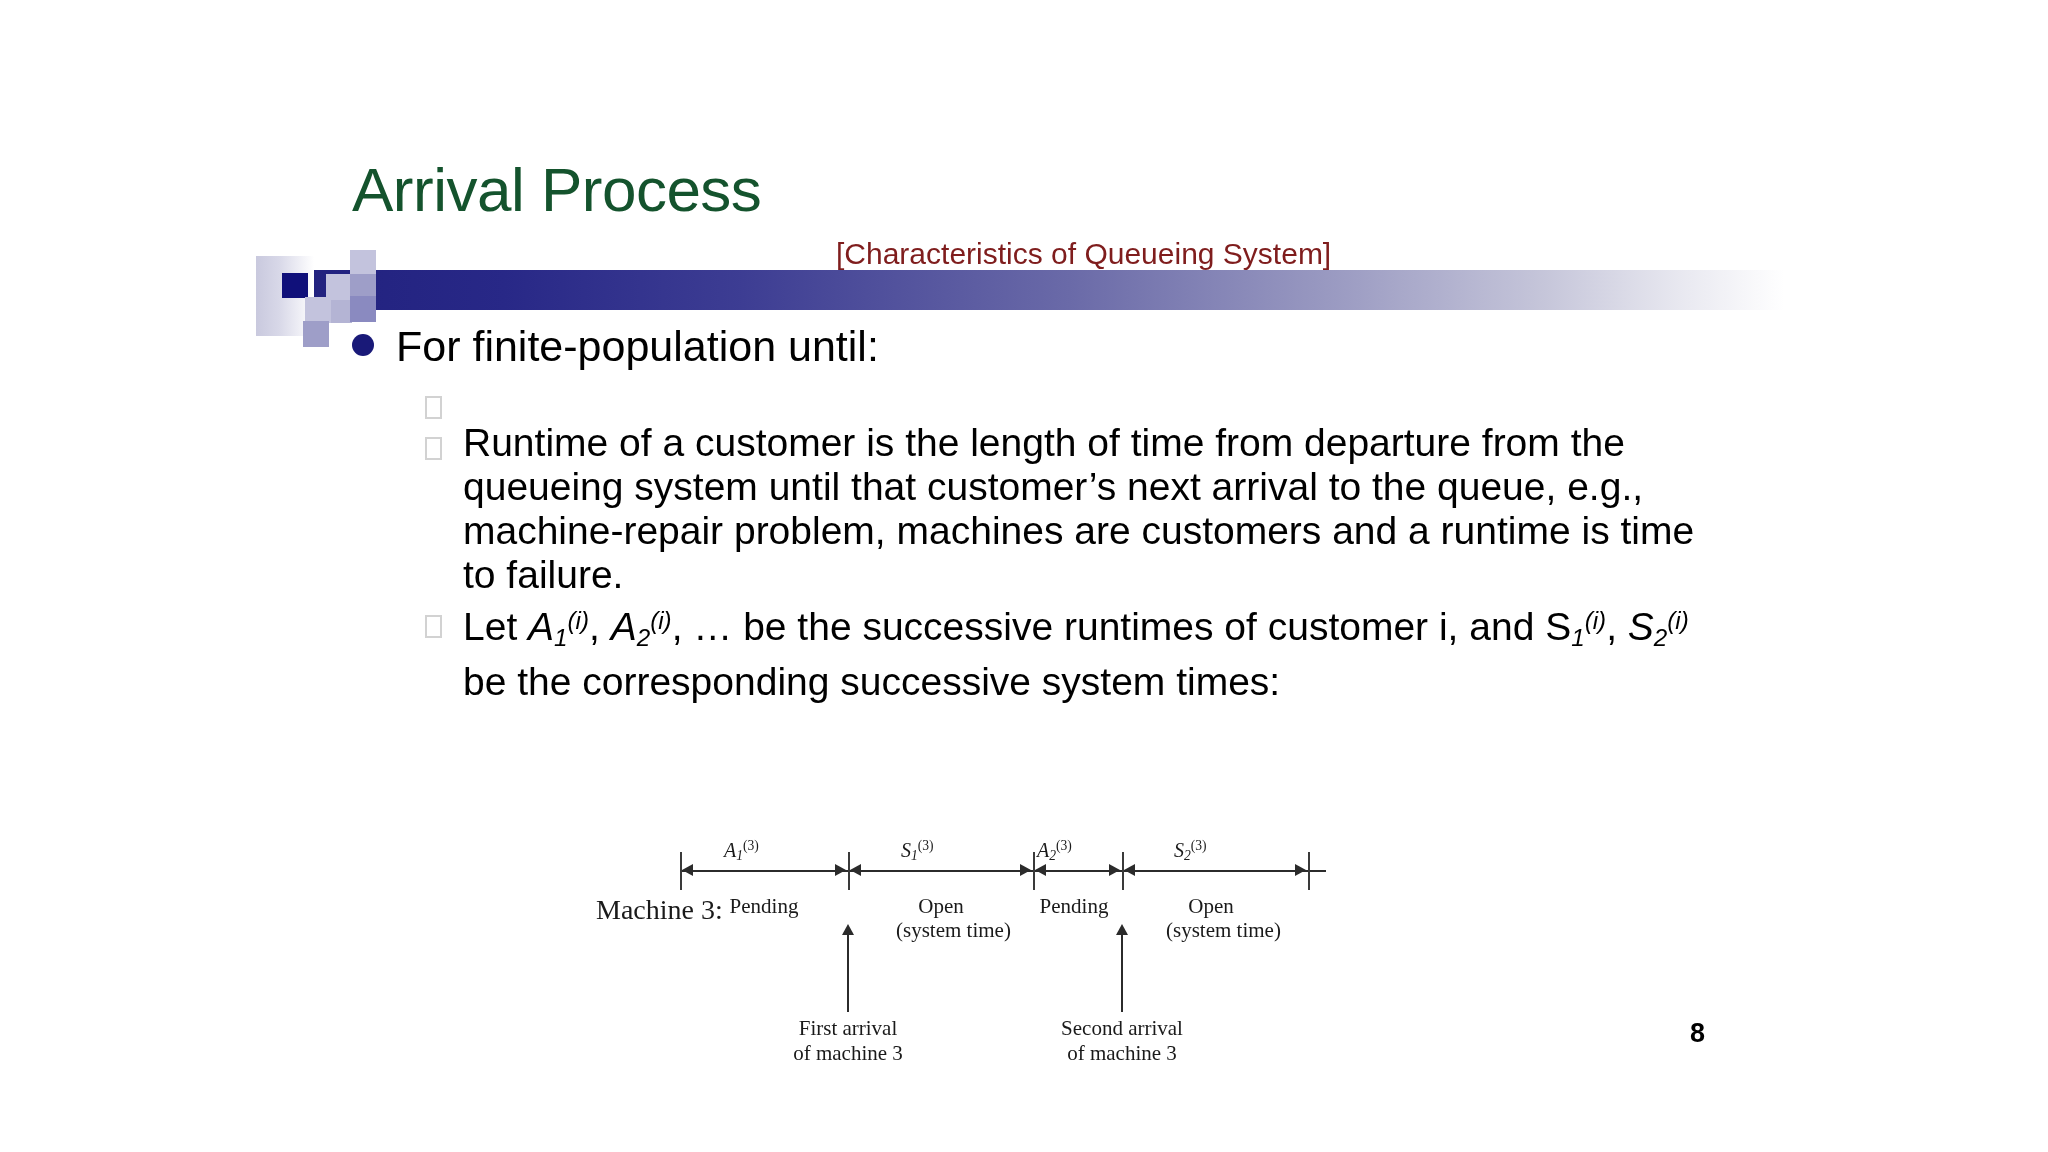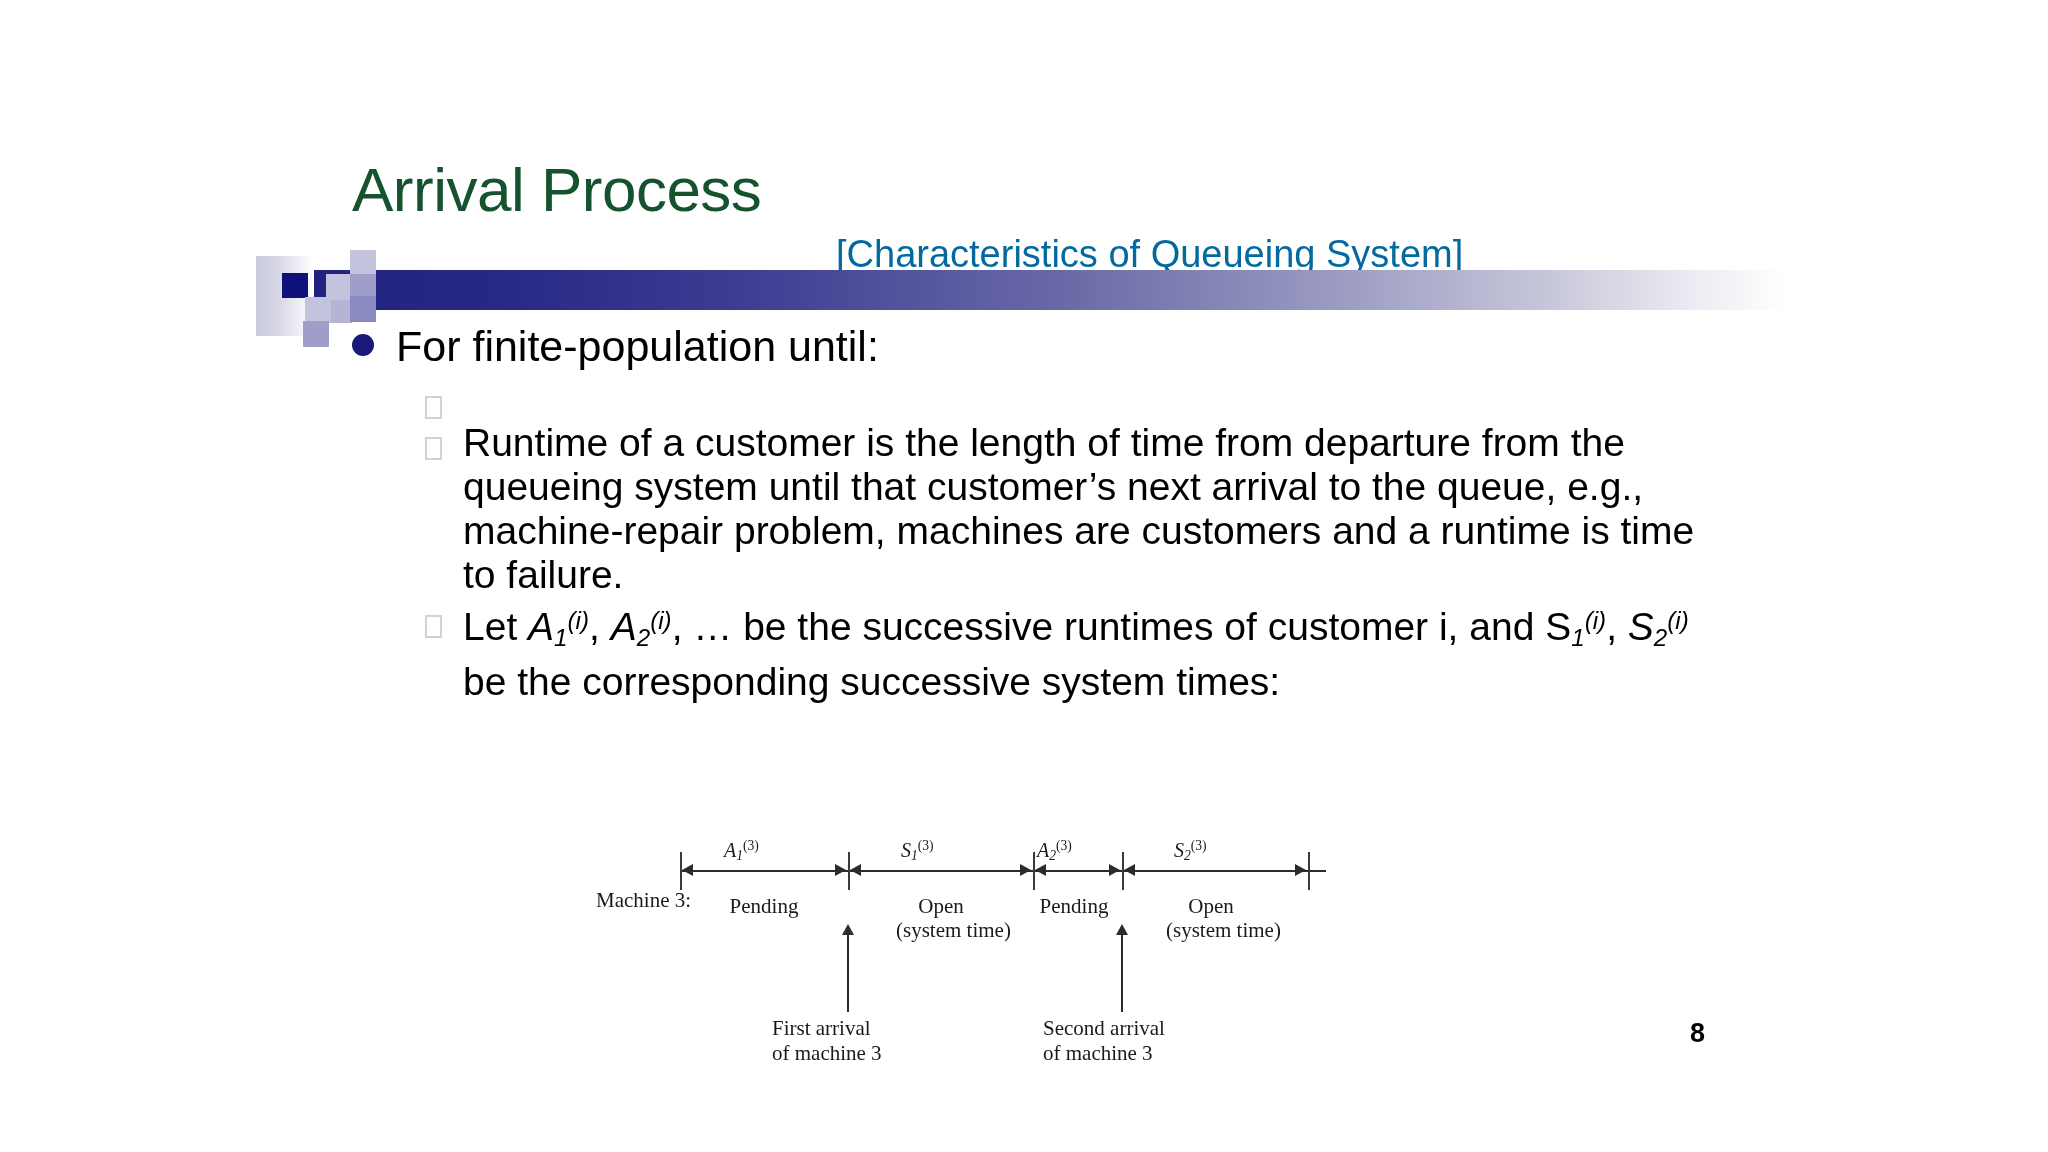--- a/index.html
+++ b/index.html
@@ -35,23 +35,23 @@
     color: #14532d;
     letter-spacing: -0.5px;
     white-space: nowrap;
   }
 
   
   #subtitle {
     position: absolute;
     left: 836px;
     top: 232px;
-    font-size: 38px;
+    font-size: 30px;
     line-height: 44px;
-    color: #0369a1;
+    color: #7f1d1d;
     white-space: nowrap;
   }
 
   
   #band-wrap {
     position: absolute;
     left: 0;
     top: 250px;
     width: 2048px;
     height: 96px;
@@ -247,22 +247,22 @@
   }
   .fig-span-label sup {
     font-size: 0.68em;
     vertical-align: 0.48em;
     font-style: normal;
   }
 
   #fig-machine-label {
     position: absolute;
     left: 0px;
-    top: 50px;
-    font-size: 21px;
+    top: 56px;
+    font-size: 28px;
     white-space: nowrap;
   }
   .fig-state {
     position: absolute;
     top: 56px;
     font-size: 21px;
     text-align: center;
     line-height: 24px;
     white-space: nowrap;
   }
@@ -276,21 +276,21 @@
     position: absolute;
     width: 0; height: 0;
     border-left: 6px solid transparent;
     border-right: 6px solid transparent;
     border-bottom: 11px solid #2b2b2b;
   }
   .fig-arrival-label {
     position: absolute;
     font-size: 21px;
     line-height: 25px;
-    text-align: left;
+    text-align: center;
     white-space: nowrap;
   }
 
   
   #page-number {
     position: absolute;
     left: 1690px;
     top: 1018px;
     font-size: 27px;
     font-weight: bold;

